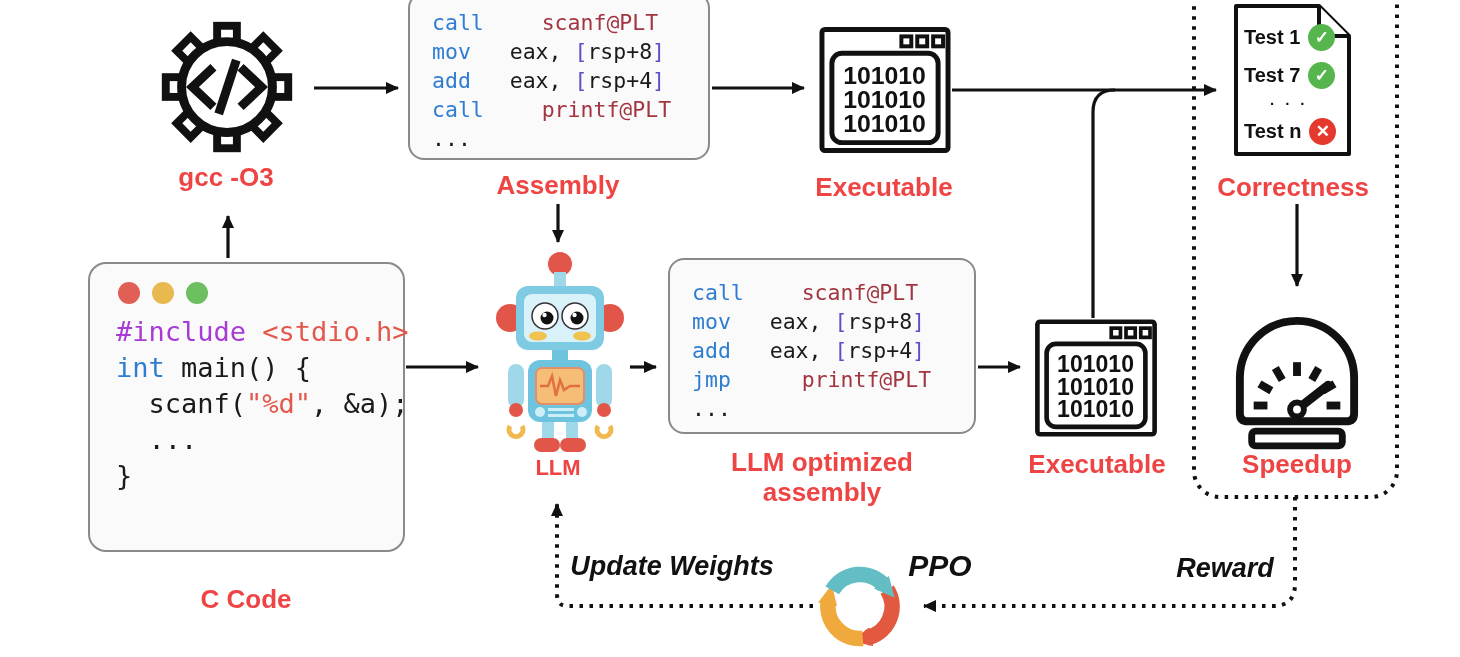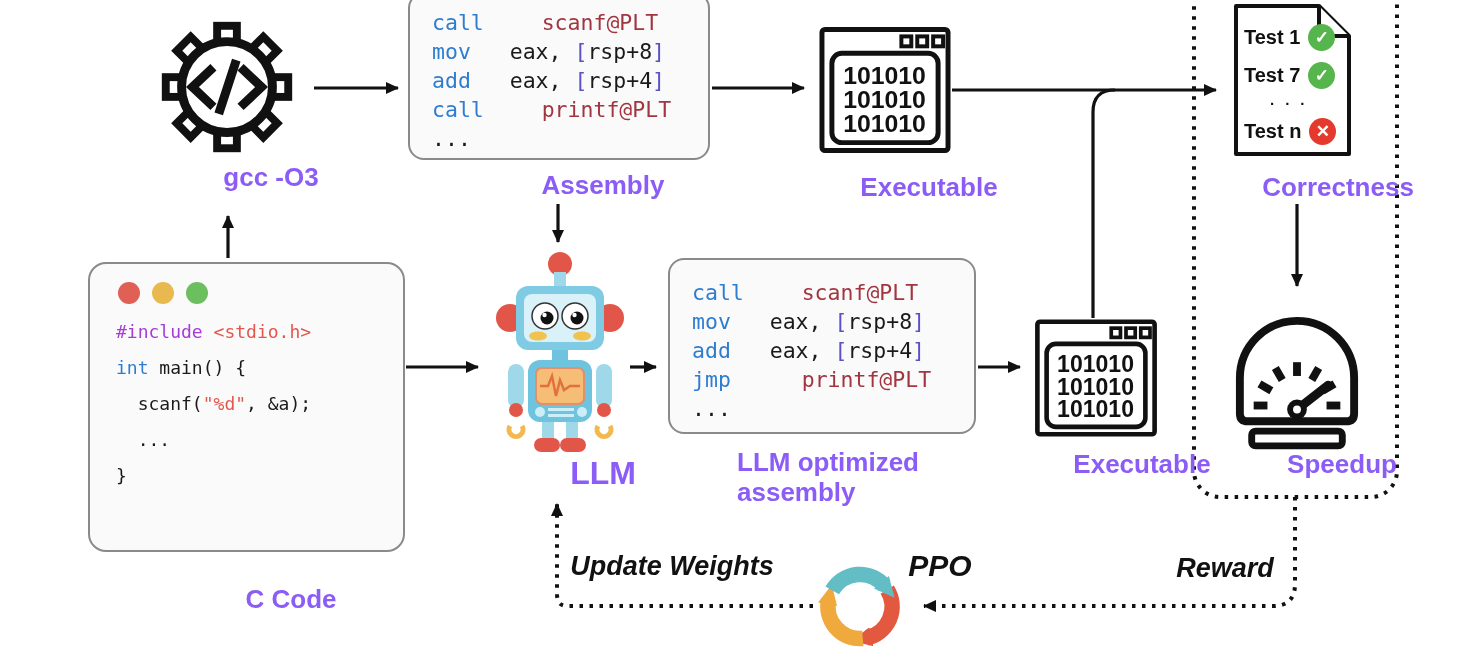--- a/index.html
+++ b/index.html
@@ -1,30 +1,30 @@
 <!DOCTYPE html>
 <html><head>
 <meta charset="utf-8">
 <style>
   html,body{margin:0;padding:0;}
   body{width:1460px;height:657px;position:relative;background:#ffffff;overflow:hidden;
        font-family:"Liberation Sans",sans-serif;color:#111;}
   .abs{position:absolute;}
   
   .node-label{position:absolute;transform:translateX(-50%);font-weight:bold;
-              font-size:26px;color:#8b5cf6;white-space:nowrap;text-align:left;margin-left:45px;}
+              font-size:26px;color:#ef4444;white-space:nowrap;text-align:center;}
   .node-label.wrap{white-space:normal;line-height:30px;}
   .loop-label{position:absolute;transform:translateX(-50%);font-weight:bold;font-style:italic;
               font-size:27px;color:#111;white-space:nowrap;}
   
   .code-box{position:absolute;background:#fafafa;border:2px solid #8a8a8a;border-radius:16px;
             font-family:"DejaVu Sans Mono","Liberation Mono",monospace;box-sizing:border-box;}
   .code-box .code-line{white-space:pre;}
   .asm{font-size:21.5px;line-height:29px;padding:14px 0 0 22px;}
-  .csrc{font-size:18px;line-height:36px;padding:12px 0 0 26px;border-radius:18px;}
+  .csrc{font-size:27px;line-height:36px;padding:12px 0 0 26px;border-radius:18px;}
   .tok-kw{color:#2E7DD1;}
   .tok-fn{color:#A23540;margin-left:32px;}
   .tok-br{color:#5A50C8;}
   .tok-pl{color:#1a1a1a;}
   .tok-pp{color:#A83AD6;}
   .tok-inc{color:#E2584C;}
   .tok-str{color:#E2584C;}
   
   .dots{display:flex;gap:12px;margin:6px 0 10px 2px;}
   .dot{width:22px;height:22px;border-radius:50%;}
@@ -185,21 +185,21 @@
   <polyline points="50,136 58,136 62,126 66,146 70,130 74,140 80,136 90,136" fill="none" stroke="#E2713F" stroke-width="2.5"></polyline>
   <circle cx="50" cy="162" r="5" fill="#CDEEF7"></circle>
     <circle cx="92" cy="162" r="5" fill="#CDEEF7"></circle>
   <rect x="58" y="158" width="26" height="3" fill="#CDEEF7"></rect>
   <rect x="58" y="164" width="26" height="3" fill="#CDEEF7"></rect>
   <rect x="52" y="172" width="12" height="16" fill="#9FD8E8"></rect>
   <rect x="76" y="172" width="12" height="16" fill="#9FD8E8"></rect>
   <rect x="44" y="188" width="26" height="14" rx="7" fill="#E2564A"></rect>
   <rect x="70" y="188" width="26" height="14" rx="7" fill="#E2564A"></rect>
 </svg>
-<div class="node-label" style="left:558px;top:455px;font-size:32px;">LLM</div>
+<div class="node-label" style="left:558px;top:455px;font-size:22px;">LLM</div>
 
 <div class="code-box asm" style="left:668px;top:258px;width:308px;height:176px;padding-top:18px;">
     <div class="code-line"><span class="tok-kw">call</span><span class="tok-pl">  </span><span class="tok-fn">scanf@PLT</span></div>
     <div class="code-line"><span class="tok-kw">mov</span><span class="tok-pl">   </span><span class="tok-pl">eax, </span><span class="tok-br">[</span><span class="tok-pl">rsp+8</span><span class="tok-br">]</span></div>
     <div class="code-line"><span class="tok-kw">add</span><span class="tok-pl">   </span><span class="tok-pl">eax, </span><span class="tok-br">[</span><span class="tok-pl">rsp+4</span><span class="tok-br">]</span></div>
     <div class="code-line"><span class="tok-kw">jmp</span><span class="tok-pl">   </span><span class="tok-fn">printf@PLT</span></div>
     <div class="code-line"><span class="tok-pl">...</span></div>
   </div>
 <div class="node-label wrap" style="left:822px;top:447px;width:260px;">LLM optimized assembly</div>
 

